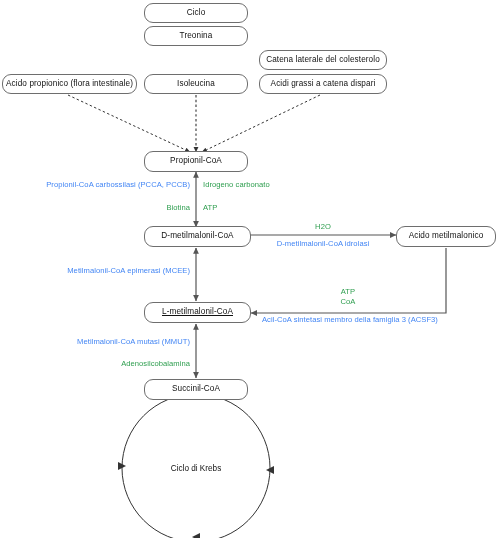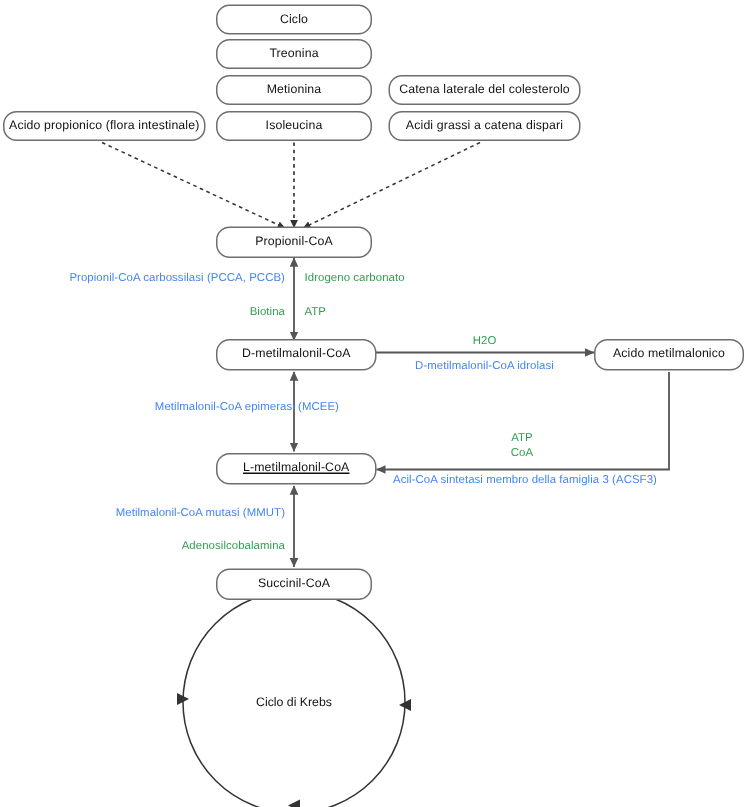--- a/index.html
+++ b/index.html
@@ -106,21 +106,20 @@
 
     <path d="M126,466 L118,462 L118,470 z" fill="#333333"></path>
     <path d="M266,470 L274,466 L274,474 z" fill="#333333"></path>
     <path d="M200,541 L192,537 L200,533 z" fill="#333333"></path>
   </svg>
 
   <div class="node" style="left:144px; top:3px; width:104px; height:20px;">Ciclo</div>
 
   <div class="node" style="left:144px; top:26px; width:104px; height:20px;">Treonina</div>
 
-  <div class="node" style="left:144px; top:50px; width:104px; height:20px;">Metionina</div>
 
   <div class="node" style="left:144px; top:74px; width:104px; height:20px;">Isoleucina</div>
 
   <div class="node" style="left:259px; top:50px; width:128px; height:20px;">Catena laterale del colesterolo</div>
 
   <div class="node" style="left:259px; top:74px; width:128px; height:20px;">Acidi grassi a catena dispari</div>
 
   <div class="node" style="left:2px; top:74px; width:135px; height:20px;">Acido propionico (flora intestinale)</div>
 
   <div class="node" style="left:144px; top:151px; width:104px; height:21px;">Propionil-CoA</div>
@@ -140,21 +139,21 @@
   <div class="label cof" style="left:203px; top:181px;">Idrogeno carbonato</div>
 
   <div class="label cof r" style="left:190px; top:204px;">Biotina</div>
 
   <div class="label cof" style="left:203px; top:204px;">ATP</div>
 
   <div class="label cof c" style="left:323px; top:223px;">H2O</div>
 
   <div class="label enz c" style="left:323px; top:240px;">D-metilmalonil-CoA idrolasi</div>
 
-  <div class="label enz r" style="left:190px; top:267px;margin-left:36px;">Metilmalonil-CoA epimerasi (MCEE)</div>
+  <div class="label enz r" style="left:190px; top:267px;">Metilmalonil-CoA epimerasi (MCEE)</div>
 
   <div class="label cof c" style="left:348px; top:288px;">ATP</div>
 
   <div class="label cof c" style="left:348px; top:298px;">CoA</div>
 
   <div class="label enz" style="left:262px; top:316px;">Acil-CoA sintetasi membro della famiglia 3 (ACSF3)</div>
 
   <div class="label enz r" style="left:190px; top:338px;">Metilmalonil-CoA mutasi (MMUT)</div>
 
   <div class="label cof r" style="left:190px; top:360px;">Adenosilcobalamina</div>

